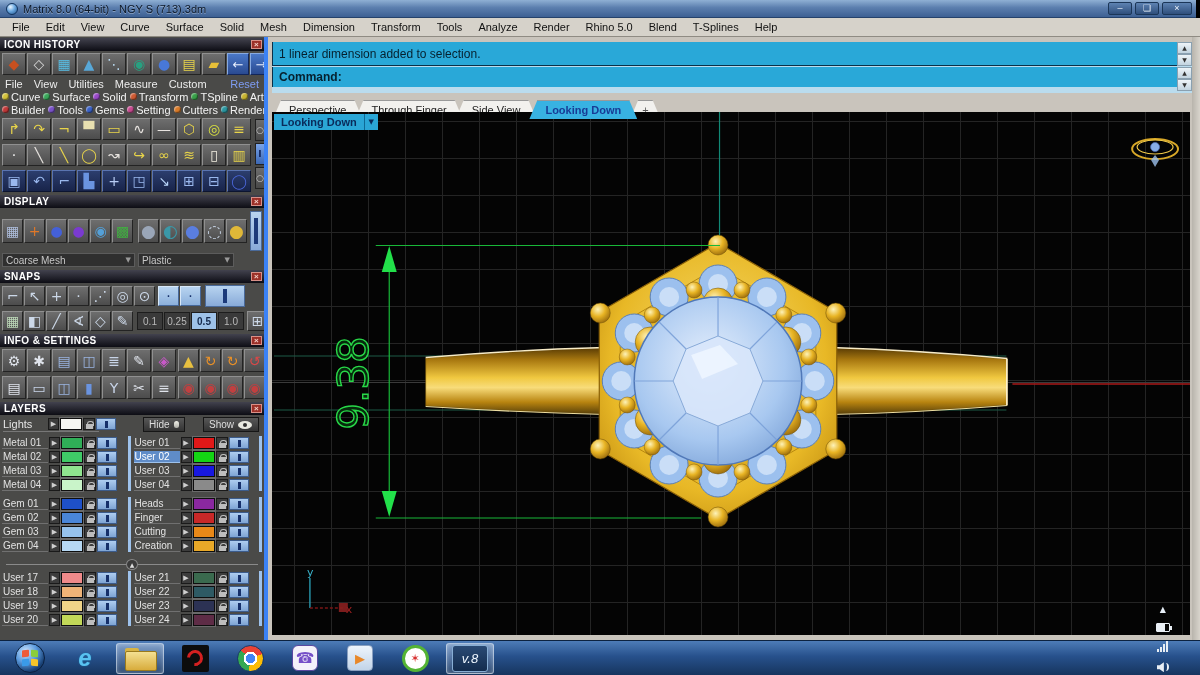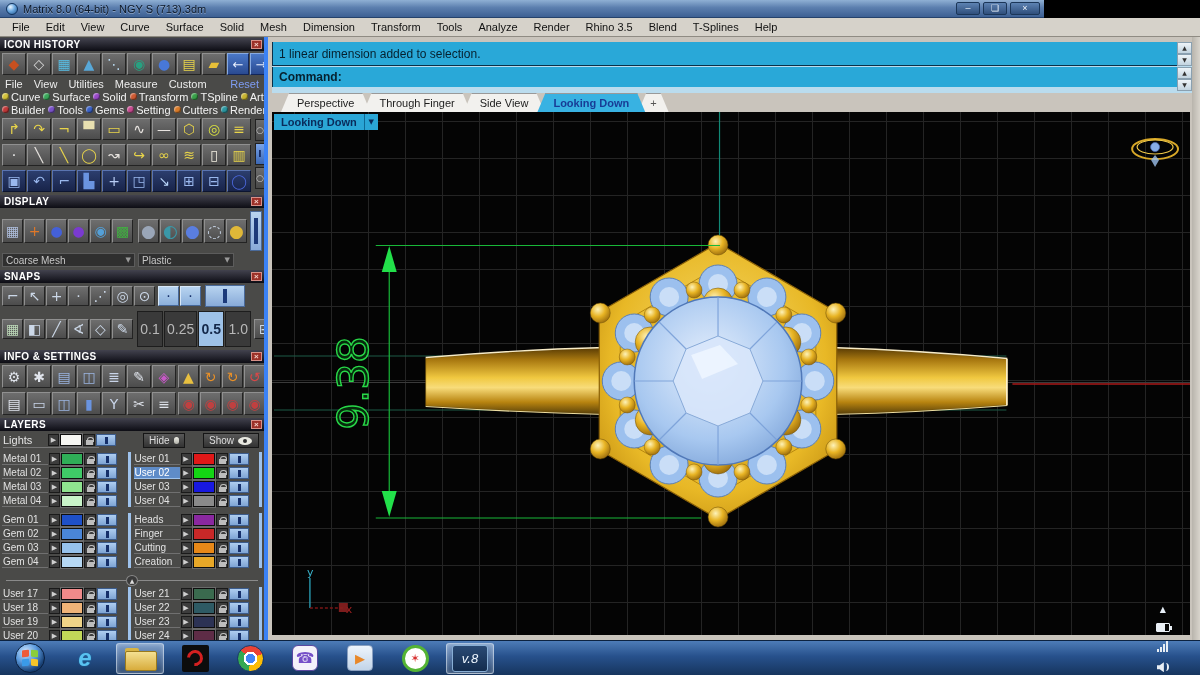--- a/index.html
+++ b/index.html
@@ -1,20 +1,20 @@
 <!DOCTYPE html>
 <html><head>
 <meta charset="utf-8">
 <style>
   * { box-sizing: border-box; margin: 0; padding: 0; }
   html,body { width:1200px; height:675px; overflow:hidden; font-family:"Liberation Sans",sans-serif; background:#000; }
   .glyph { font-family:"DejaVu Sans",sans-serif; font-style:normal; }
 
   
-  .titlebar{position:absolute;left:0;top:0;width:1044px;height:18px;background:linear-gradient(#8fb0d4,#5b7eae 45%,#3d6093);border-bottom:1px solid #25426b;display:flex;align-items:center;}
+  .titlebar{position:absolute;left:0;top:0;width:1196px;height:18px;background:linear-gradient(#8fb0d4,#5b7eae 45%,#3d6093);border-bottom:1px solid #25426b;display:flex;align-items:center;}
   .app-ico{width:12px;height:12px;margin:0 5px 0 6px;border-radius:50%;background:radial-gradient(circle at 35% 30%,#e8f4ff,#6aa8e0 45%,#1e4e86);border:1px solid #11335e;}
   .title-text{font-size:11px;color:#0c1828;text-shadow:0 1px 0 rgba(255,255,255,.35);}
   .winbtns{position:absolute;right:4px;top:2px;display:flex;gap:3px;}
   .winbtn{width:24px;height:13px;background:linear-gradient(#5d82b2,#2f4f7c);border:1px solid #1b3658;border-radius:2px;color:#eef4fb;font-size:9px;line-height:11px;text-align:center;}
   .winbtn.close{width:30px;}
 
   
   .menubar{position:absolute;left:0;top:18px;width:1200px;height:19px;background:#d6d2ca;border-bottom:1px solid #8f8b83;display:flex;align-items:center;padding-left:4px;}
   .menu-item{font-size:11px;color:#111;padding:0 8px;line-height:18px;}
 
@@ -54,21 +54,21 @@
   .dropdown{height:14px;background:#2f2f2f;border:1px solid #5c5c5c;color:#c6c6c6;font-size:10px;display:flex;align-items:center;padding:0 3px;position:relative;}
   .dropdown .dd-arrow{margin-left:auto;font-size:7px;color:#9a9a9a;}
   .dd-arrow::before{content:"▼";}
   .dd-mesh{width:133px;}
   .dd-mat{width:96px;align-items:center;}
   .snap-row{display:flex;align-items:center;gap:1px;padding:2px 2px;}
   .ibtn.lblue{background:linear-gradient(#b8d4f0,#8cb0dc);border-color:#d8e8f8 #46689a #46689a #d8e8f8;}
   .ibtn.lblue .g{color:#16306a;}
   .osnap-wide{width:40px;height:22px;background:linear-gradient(#b8d4f0,#88aad8);border:1px solid #4a6a9a;display:flex;align-items:center;justify-content:center;margin-left:3px;}
   .osnap-wide i{display:block;width:4px;height:14px;background:#1c3a7a;}
-  .val-btn{height:36px;min-width:26px;background:#3a3a3a;border:1px solid #1d1d1d;color:#b8b8b8;font-size:14px;display:flex;align-items:center;justify-content:center;padding:0 2px;}
+  .val-btn{height:18px;min-width:26px;background:#3a3a3a;border:1px solid #1d1d1d;color:#b8b8b8;font-size:10px;display:flex;align-items:center;justify-content:center;padding:0 2px;}
   .val-btn.sel{background:#9ec2e8;color:#14284a;font-weight:bold;}
   .info-row{display:flex;align-items:center;gap:1px;padding:2px 2px;}
   .info-row .ibtn{width:24px;height:23px;}
   .info-row .ibtn.rb{width:21px;}
   .igap{width:7px;}
 
   
   .lights-row{position:relative;height:16px;margin:2px 0 2px 0;}
   .lights-label{position:absolute;left:3px;top:1px;width:96px;font-size:11px;color:#e4e4e4;border-bottom:1px solid #777;height:14px;}
   .lgt-grp{position:absolute;left:48px;top:1px;display:flex;gap:1px;}
@@ -104,21 +104,21 @@
   .cmd-row{position:absolute;left:0;right:15px;background:#29a8d8;font-size:12px;color:#06202e;display:flex;align-items:center;padding:0 6px;border-left:1px solid #0a3048;}
   .cmd-row.r1{top:0;height:24px;border-bottom:1px solid #0a3048;}
   .cmd-row.r2{top:25px;height:20px;font-weight:bold;}
   .spin{position:absolute;right:0;width:15px;display:flex;flex-direction:column;}
   .spin.s1{top:0;height:24px;}
   .spin.s2{top:25px;height:20px;}
   .spin span{flex:1;background:linear-gradient(#eef4f8,#c2d4e0);border:1px solid #8aa0b0;font-size:6px;color:#333;text-align:center;line-height:10px;}
   .spin .up::before{content:"▲";}
   .spin .dn::before{content:"▼";}
 
-  .tabs{position:absolute;left:11px;top:56px;height:33px;display:flex;align-items:flex-start;}
+  .tabs{position:absolute;left:3px;top:56px;height:33px;display:flex;align-items:center;}
   .tab{height:19px;background:#f2f1ee;color:#1c1c1c;font-size:11px;display:flex;align-items:center;justify-content:center;padding:0 16px;margin-right:-7px;clip-path:polygon(8px 0,calc(100% - 8px) 0,100% 100%,0 100%);border-top:1px solid #999;}
   .tab.active{background:#38b2e2;color:#183c96;font-weight:bold;z-index:3;}
   .tab.plus{padding:0 12px;color:#555;}
 
   .viewport{position:absolute;left:2px;top:75px;right:10px;bottom:5px;background-color:#040404;background-image:linear-gradient(#242424 1px,transparent 1px),linear-gradient(90deg,#242424 1px,transparent 1px);background-size:37px 37px;background-position:22px 9px;overflow:hidden;}
   .vp-svg{position:absolute;left:0;top:0;width:100%;height:100%;}
   .vp-label{position:absolute;left:2px;top:2px;height:16px;display:flex;z-index:5;}
   .vp-label .txt{background:#2aa6d6;color:#0a2a5a;font-size:11px;font-weight:bold;display:flex;align-items:center;padding:0 7px;}
   .vp-label .arr{width:14px;background:#2aa6d6;border-left:1px solid #0e6a96;color:#0a2a5a;font-size:7px;display:flex;align-items:center;justify-content:center;}
   .edge-right{position:absolute;right:0;top:0;width:8px;height:603px;background:linear-gradient(90deg,#b8b4ac,#d8d4cc);}
@@ -178,21 +178,21 @@
     <span class="menu-item">View</span>
     <span class="menu-item">Curve</span>
     <span class="menu-item">Surface</span>
     <span class="menu-item">Solid</span>
     <span class="menu-item">Mesh</span>
     <span class="menu-item">Dimension</span>
     <span class="menu-item">Transform</span>
     <span class="menu-item">Tools</span>
     <span class="menu-item">Analyze</span>
     <span class="menu-item">Render</span>
-    <span class="menu-item">Rhino 3.5</span>
+    <span class="menu-item">Rhino 5.0</span>
     <span class="menu-item">Blend</span>
     <span class="menu-item">T-Splines</span>
     <span class="menu-item">Help</span>
   </div>
 
 <div class="main">
 
   <div class="panel">
 
     <div class="sec-header">

